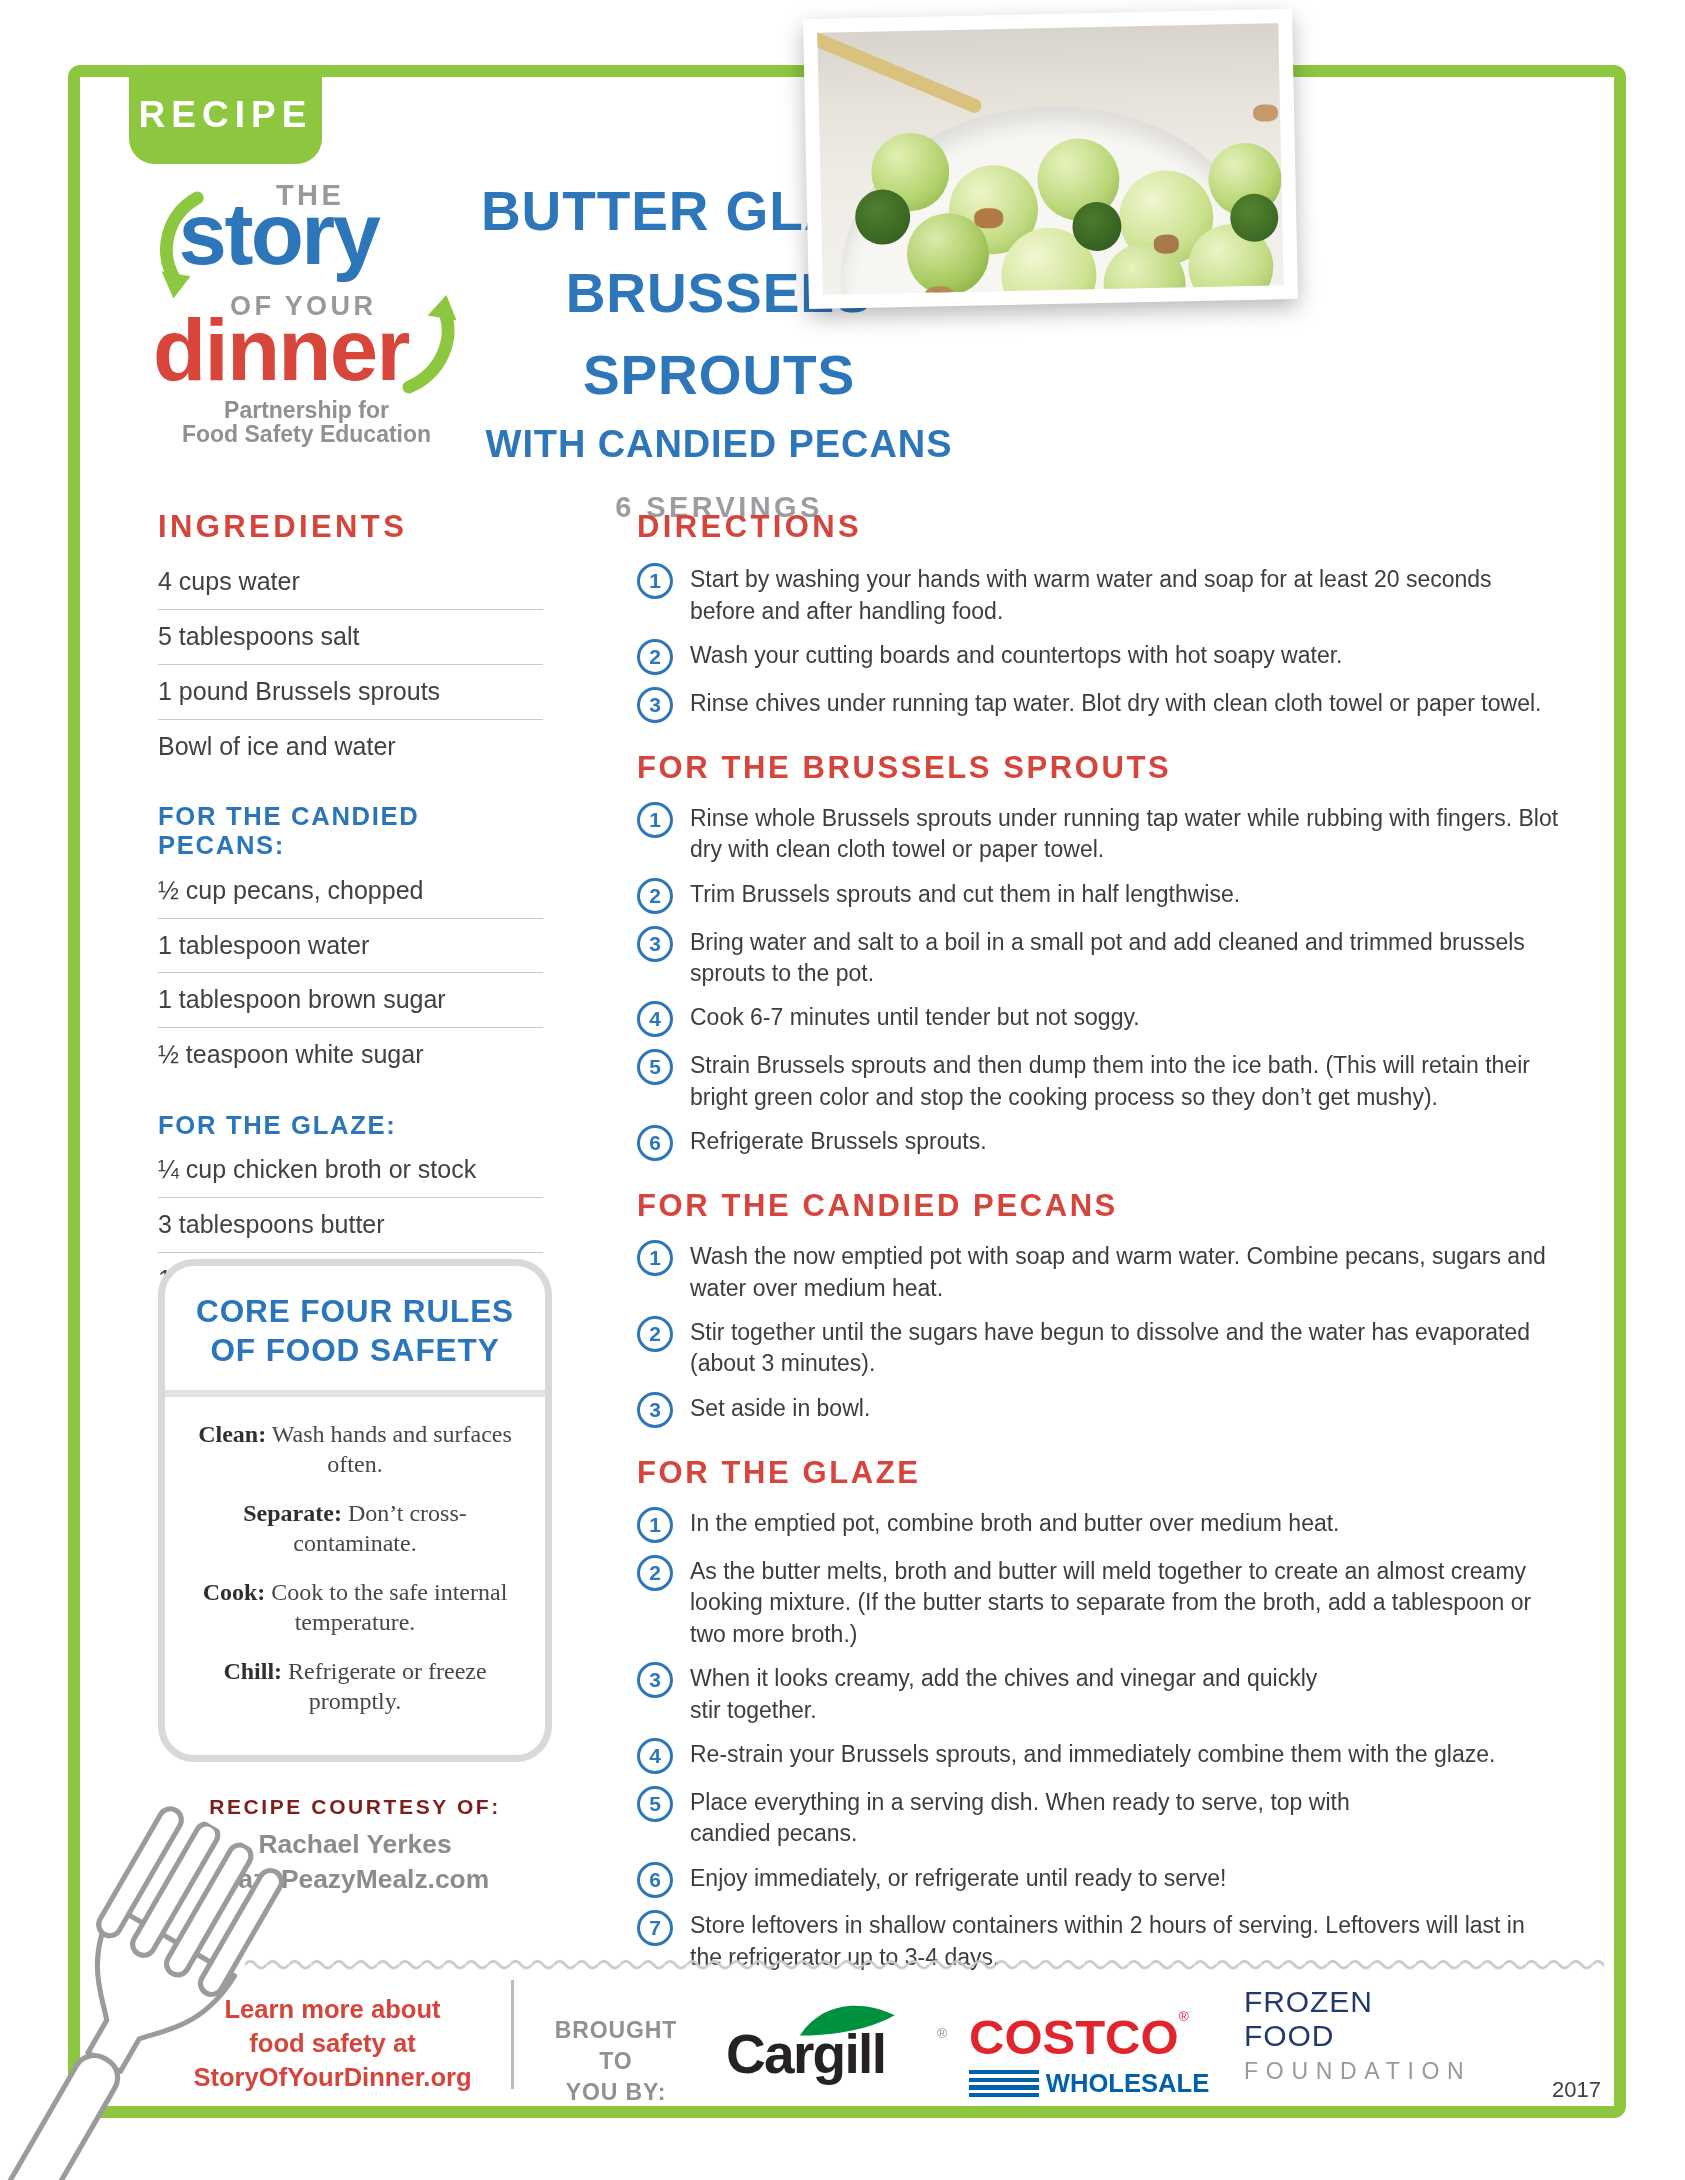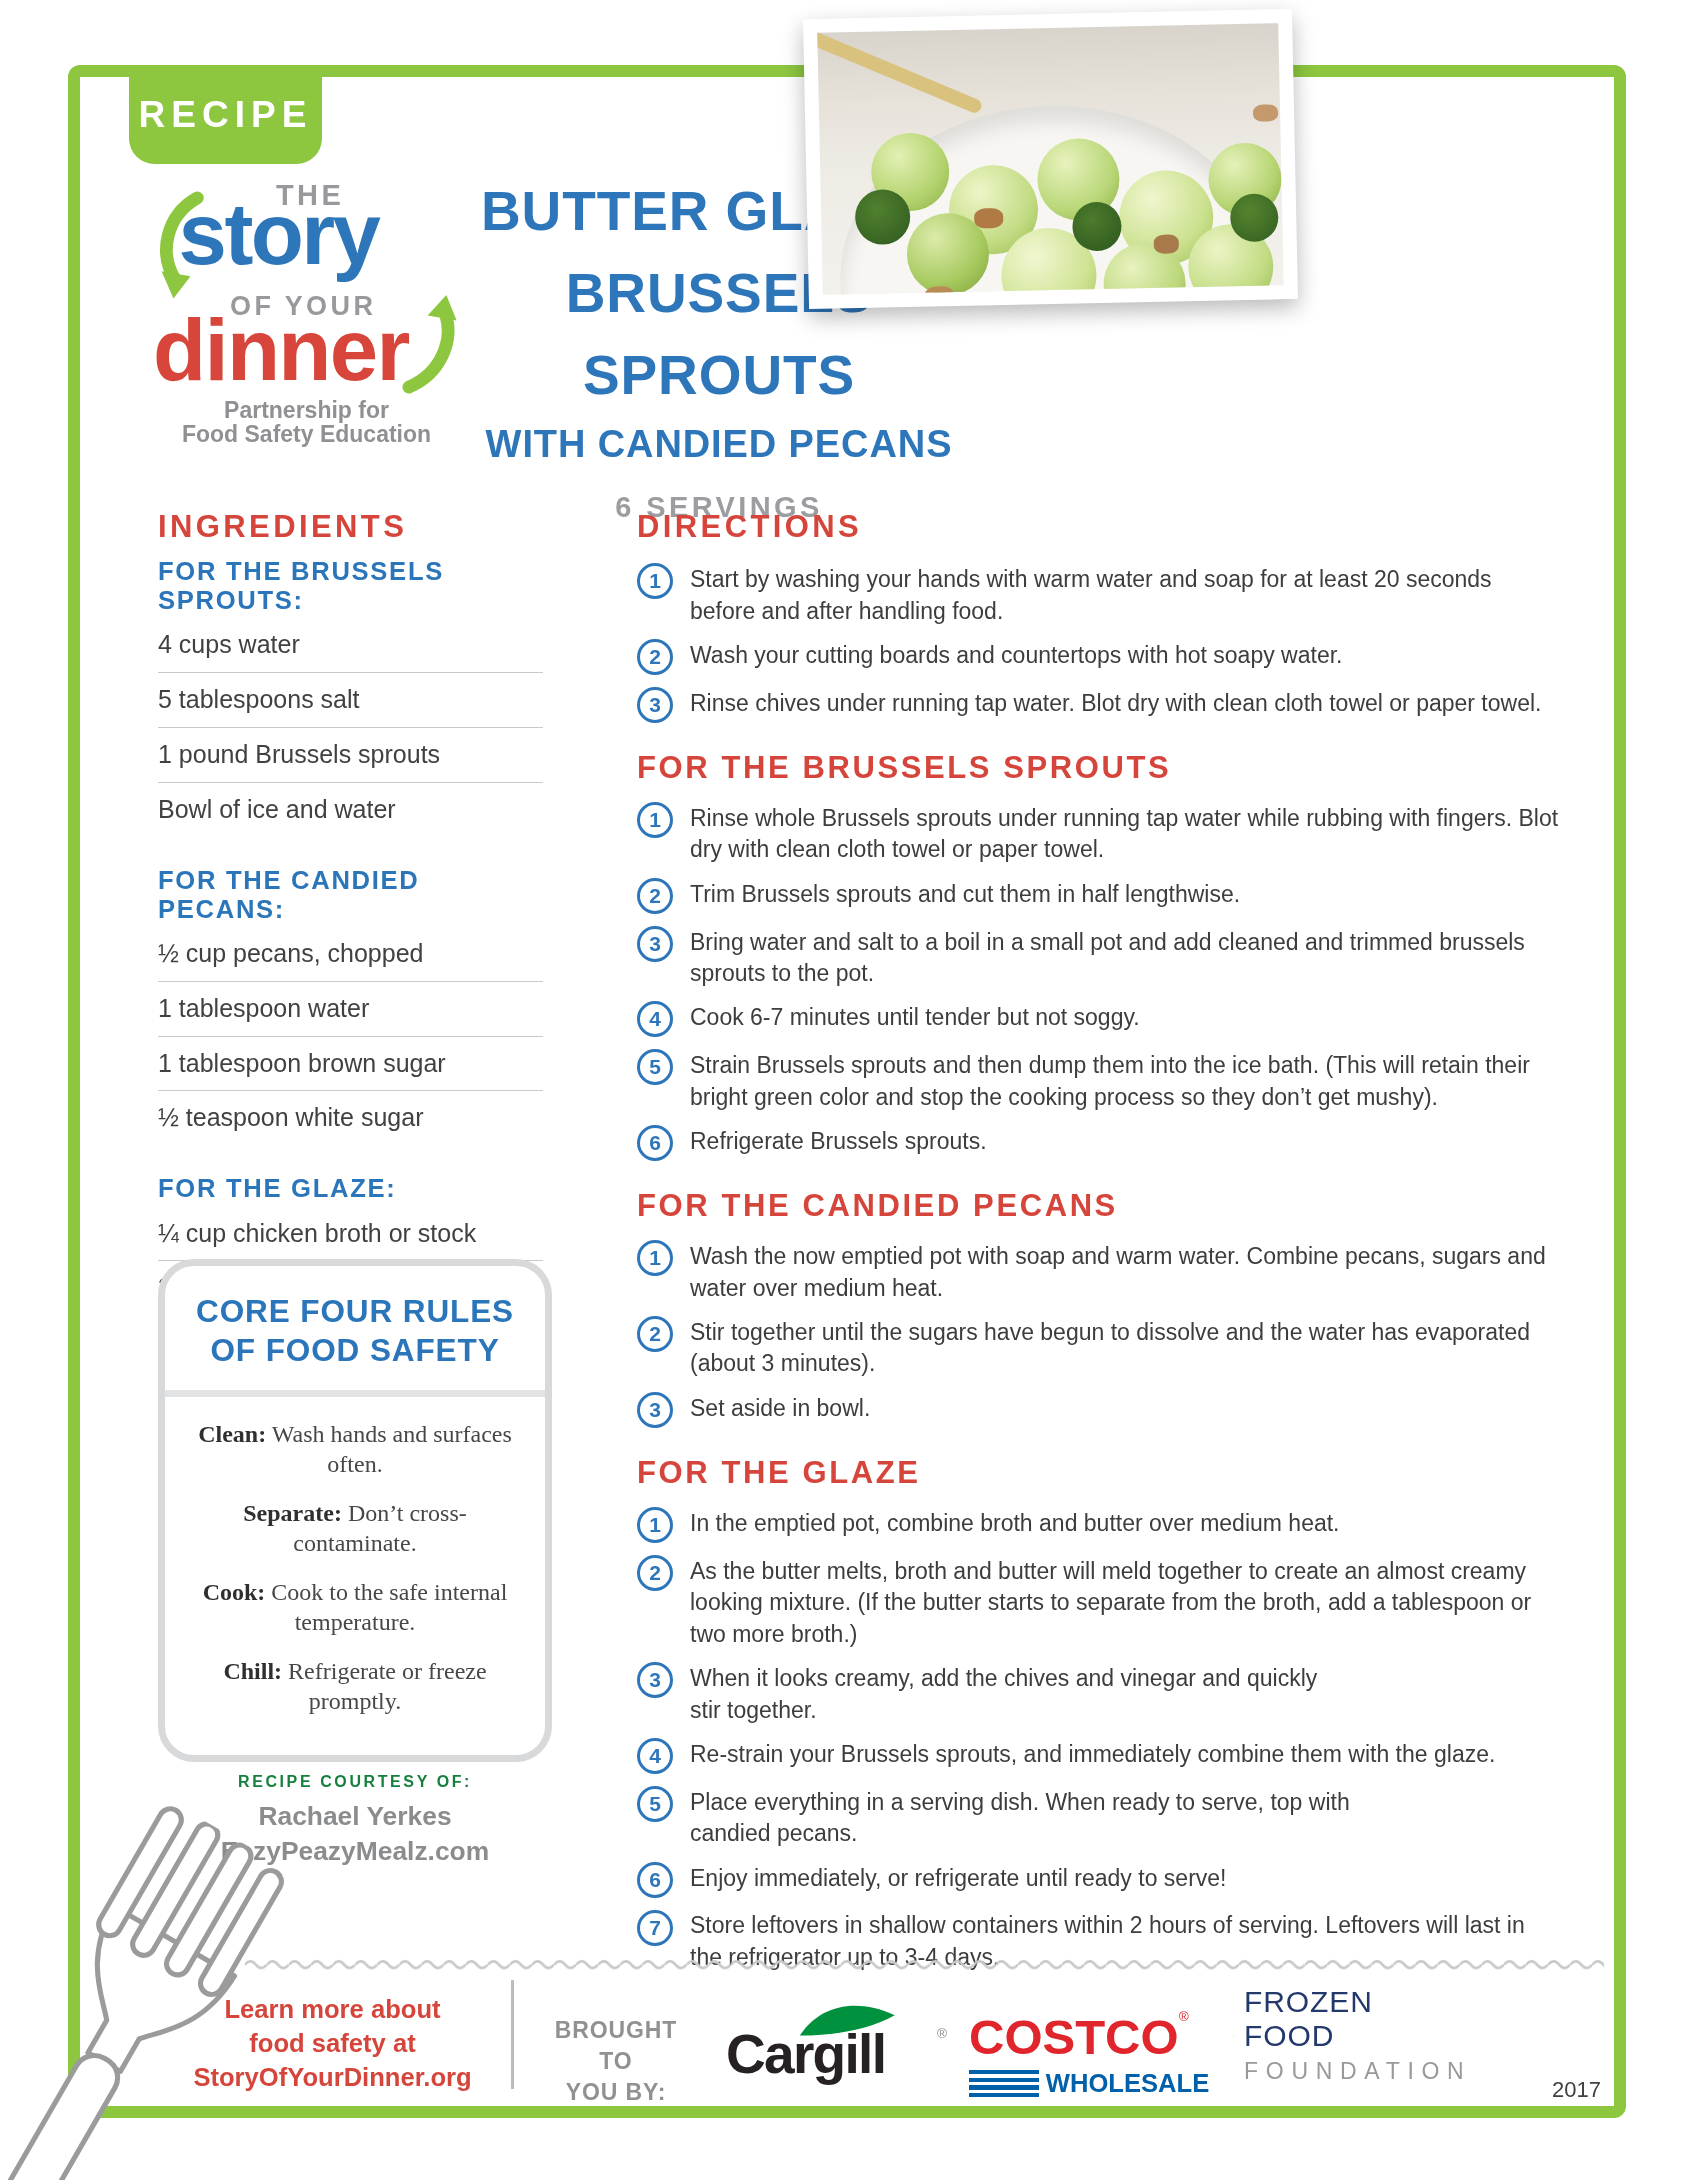--- a/index.html
+++ b/index.html
@@ -77,21 +77,21 @@
          border-radius:36px;box-sizing:border-box;text-align:center;padding-bottom:20.4px;
          background:#fff;z-index:2;}
   .c4title{padding-top:25.6px;font-size:31.5px;font-weight:bold;color:#2b76ba;line-height:39px;letter-spacing:0.9px;}
   .c4div{height:6.8px;background:#e2e3e5;margin-top:20.4px;}
   .c4body{padding:22px 24px 0;}
   .c4rule{font-size:24px;line-height:30px;color:#47474a;margin:0 0 19px;font-family:Liberation Serif, serif;}
   .c4rule b{color:#2f2f31;}
 
   
   .courtesy{position:absolute;left:158px;top:1773px;width:394px;text-align:center;z-index:2;}
-  .courtesy .lbl{font-size:16px;font-weight:bold;color:#15803d;letter-spacing:2.6px;}
+  .courtesy .lbl{font-size:21px;font-weight:bold;color:#7f1d1d;letter-spacing:2.6px;margin-top:22px;}
   .courtesy .nm{font-size:26.4px;font-weight:bold;color:#8a8c8e;margin-top:10.2px;}
   .courtesy .st{font-size:26.4px;font-weight:bold;color:#8a8c8e;margin-top:3.4px;}
 
   
   .col-right{position:absolute;left:637px;top:509px;width:964px;z-index:2;}
   .col-right .h-red{margin-bottom:19px;}
   .dir-sec{font-size:31px;color:#d6453b;font-weight:bold;letter-spacing:2.6px;margin:27px 0 17px;}
   .step{display:flex;margin-bottom:12.8px;}
   .stepnum{flex:0 0 auto;width:36px;height:36px;box-sizing:border-box;border:3.4px solid #2e76ba;
            border-radius:50%;color:#2e76ba;font-weight:bold;font-size:21px;line-height:29px;
@@ -181,21 +181,20 @@
         <i class="sp p2"></i>
       <i class="sp p3"></i>
         <i class="sp p4"></i>
     </div>
   </div>
 
   <div class="col-left">
     <h2 class="h-red">INGREDIENTS</h2>
 
     <div class="ing-group">
-      <h3 class="h-blue">FOR THE BRUSSELS SPROUTS:</h3>
       <div class="ing-item">4 cups water</div>
       <div class="ing-item">5 tablespoons salt</div>
       <div class="ing-item">1 pound Brussels sprouts</div>
       <div class="ing-item last">Bowl of ice and water</div>
     </div>
 
     <div class="ing-group">
       <h3 class="h-blue">FOR THE CANDIED PECANS:</h3>
       <div class="ing-item">½ cup pecans, chopped</div>
       <div class="ing-item">1 tablespoon water</div>

